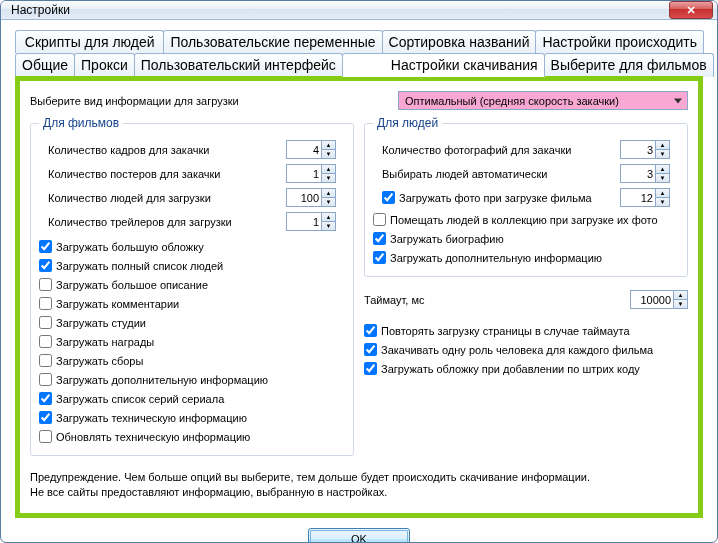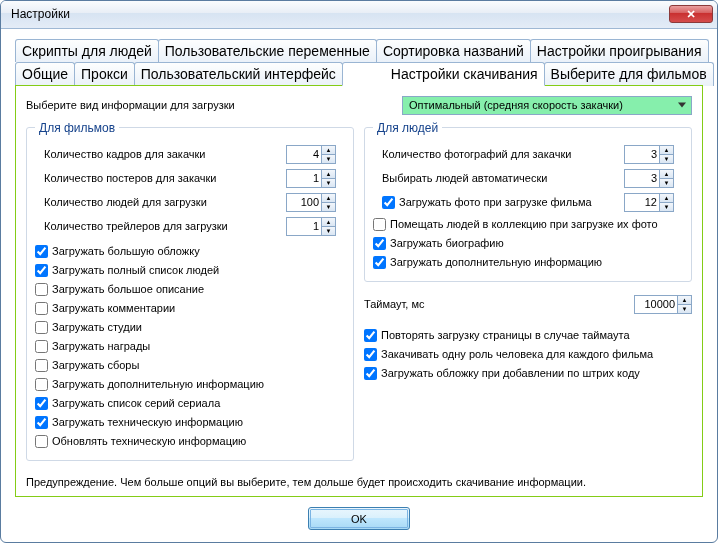--- a/index.html
+++ b/index.html
@@ -66,32 +66,32 @@
   white-space: nowrap;
 }
 .tab.active {
   background: #fff;
   border-bottom: 1px solid #fff;
   position: relative;
   z-index: 2;
   padding-left: 48px;
 }
 .tab-body {
-  border: 1px solid #84cc16;
+  border: 5px solid #84cc16;
   flex: 1;
-  padding: 10px 10px 6px 10px;
+  padding: 10px 10px 12px 10px;
   margin-top: -1px;
   position: relative;
 }
 .row { display: flex; align-items: center; margin-bottom: 6px; }
 .label-top { margin-right: 10px; }
 .select {
   border: 1px solid #8aa7c7;
   padding: 1px 18px 1px 6px;
-  background: #86efac;
+  background: #f9a8d4;
   min-width: 260px;
   position: relative;
   height: 19px;
   display: flex; align-items: center;
 }
 .select::after {
   content: "";
   position: absolute;
   right: 5px; top: 50%; transform: translateY(-50%);
   border-left: 4px solid transparent;
@@ -154,21 +154,21 @@
     <div class="close-btn">
       <span>✕</span>
     </div>
   </div>
   <div class="content">
     <div class="tabs">
       <div class="tab-row" id="tab-row1">
           <div class="tab">Скрипты для людей</div>
           <div class="tab">Пользовательские переменные</div>
           <div class="tab">Сортировка названий</div>
-          <div class="tab">Настройки проигрывания</div>
+          <div class="tab">Настройки происходить</div>
         </div>
       <div class="tab-row" id="tab-row2">
           <div class="tab">Общие</div>
           <div class="tab">Прокси</div>
           <div class="tab">Пользовательский интерфейс</div>
           <div class="tab active">Настройки скачивания</div>
           <div class="tab">Выберите для фильмов</div>
         </div>
     </div>
     <div class="tab-body">
@@ -344,19 +344,20 @@
                 <label class="cb">
                   <input type="checkbox" checked="" style="">
                   <span>Загружать обложку при добавлении по штрих коду</span>
                 </label>
               </div>
           </div>
         </div>
       </div>
       <div class="warning">
         <div>Предупреждение. Чем больше опций вы выберите, тем дольше будет происходить скачивание информации.</div>
+        <div>Не все сайты предоставляют информацию, выбранную в настройках.</div>
       </div>
     </div>
     <div class="footer">
       <button class="ok">OK</button>
     </div>
   </div>
 </div>
 
 </body></html>

